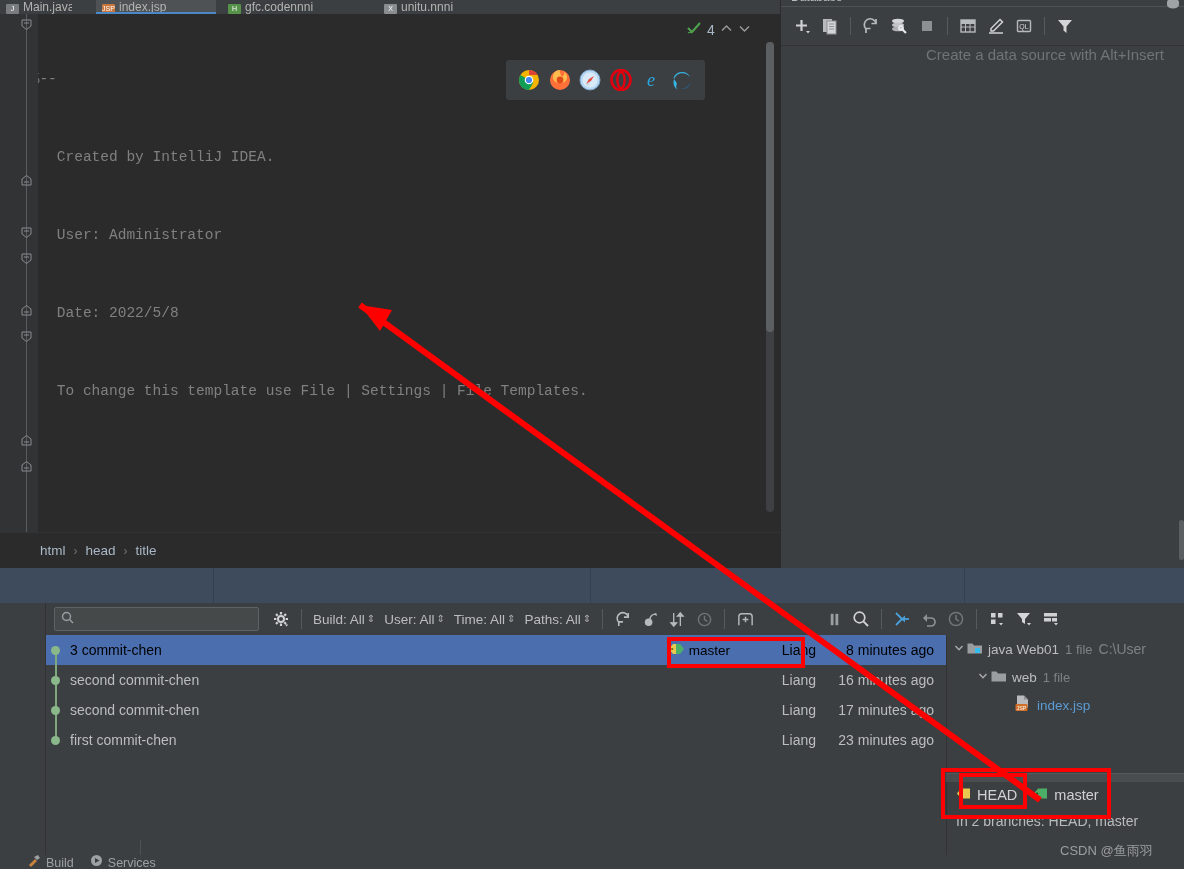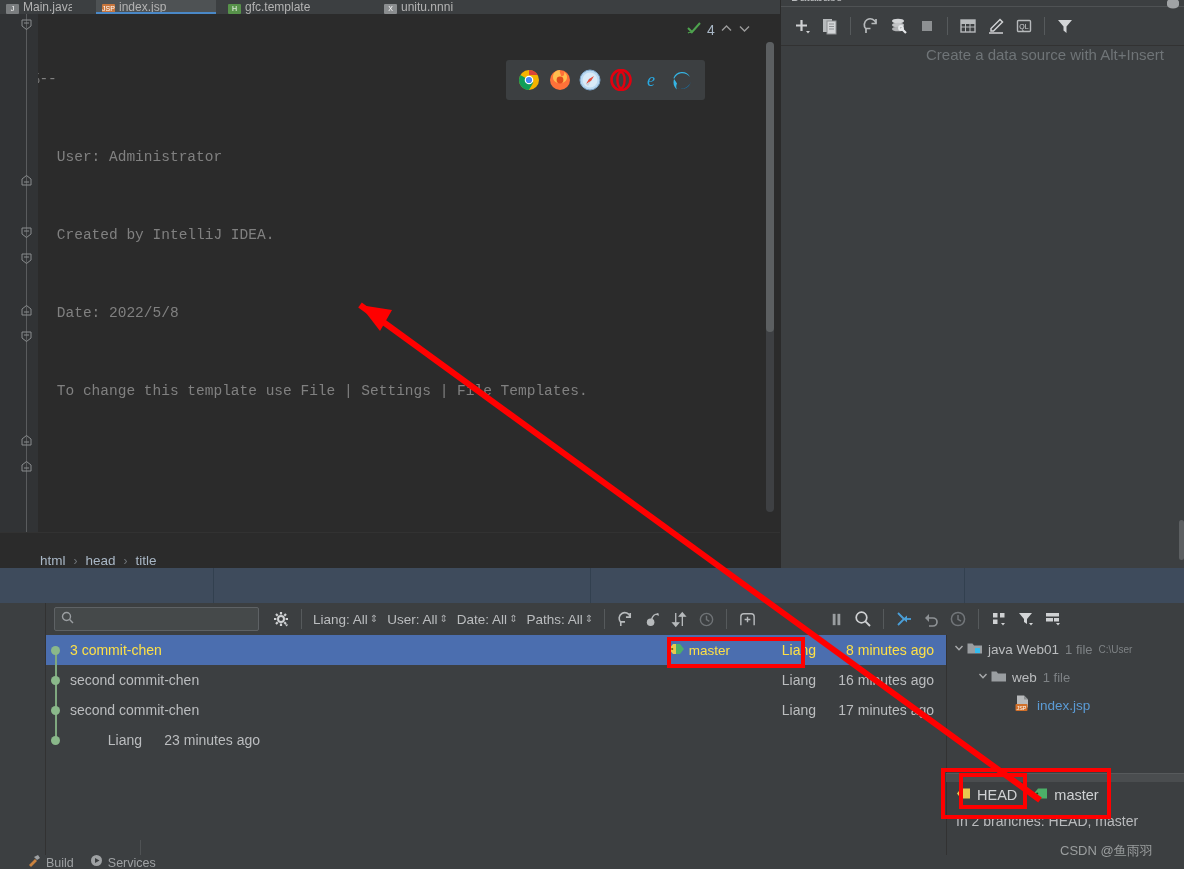--- a/index.html
+++ b/index.html
@@ -92,21 +92,21 @@
   }
   .ed-scroll-thumb {
     position: absolute; left: 0; top: 0; width: 8px; height: 290px;
     background: #5c5f61; border-radius: 4px;
   }
 
   
   .breadcrumbs {
     left: 0; top: 532px; width: 780px; height: 36px;
     background: #2b2b2b; border-top: 1px solid #323232;
-    display: flex; align-items: flex-end; padding-left: 40px;
+    display: flex; align-items: center; padding-left: 40px;
     font-size: 13.5px; color: #a9b7c6; gap: 8px;
   }
   .breadcrumbs .sep { color: #6f7478; font-size: 12px; }
 
   
   .dbwin {
     left: 780px; top: 0; width: 404px; height: 568px;
     background: #3c3f41; border-left: 1px solid #2b2b2b;
   }
   .dbtitle {
@@ -179,21 +179,21 @@
 
   
   .commits {
     left: 46px; top: 32px; width: 900px; height: 220px;
     background: #3c3f41; overflow: hidden;
   }
   .crow {
     position: relative; height: 30px; display: flex; align-items: center;
     font-size: 14px; color: #bbbdbf;
   }
-  .crow.sel { background: #4b6eaf; color: #fde047; }
+  .crow.sel { background: #4b6eaf; color: #000000; }
   .cgraph {
     width: 20px; height: 30px; position: relative; flex: none;
   }
   .cgraph .line {
     position: absolute; left: 9px; width: 2px; background: #7fa87f;
   }
   .cgraph .dot {
     position: absolute; left: 5px; top: 11px; width: 9px; height: 9px;
     border-radius: 50%; background: #8ab88a;
   }
@@ -210,21 +210,21 @@
     left: 946px; top: 32px; width: 238px; height: 220px;
     background: #3c3f41; border-left: 1px solid #323232;
     overflow: hidden;
   }
   .trow {
     height: 28px; display: flex; align-items: center;
     font-size: 13.5px; color: #bbbdbf; white-space: nowrap;
   }
   .chev2 { width: 16px; text-align: center; color: #a9abad; font-size: 10px; flex:none; }
   .tcount { color: #7e8285; margin-left: 6px; font-size: 13px; }
-  .tpath { color: #7e8285; margin-left: 6px; font-size: 10px; }
+  .tpath { color: #7e8285; margin-left: 6px; font-size: 14px; }
   .tname-file { color: #5b9bd5; }
 
   .refbar {
     left: 946px; top: 170px; width: 238px; height: 52px;
   }
   .refbar-head {
     position:absolute; left:0; top:0; width: 238px; height: 9px;
     background: #4a4d4f; border-top: 1px solid #575a5c;
   }
   .refs {
@@ -271,34 +271,34 @@
     <div class="tab" style="left:0;width:72px">
       <span class="fico java">J</span>
       <span>Main.java</span>
     </div>
     <div class="tab active" style="left:96px;width:120px">
       <span class="fico jsp">JSP</span>
       <span>index.jsp</span>
     </div>
     <div class="tab" style="left:222px;width:150px">
       <span class="fico html">H</span>
-      <span>gfc.template</span>
+      <span>gfc.codennni</span>
     </div>
     <div class="tab" style="left:378px;width:140px">
       <span class="fico xml">X</span>
       <span>unitu.nnni</span>
     </div>
     <div class="tab-underline"></div>
   </div>
 
   <div class="abs editor">
     <div class="code mono nosel" style="left:22px;top:0">
       <div class="cl"><span class="c-comment">&lt;%--</span></div>
+      <div class="cl"><span class="c-comment">    Created by IntelliJ IDEA.</span></div>
       <div class="cl"><span class="c-comment">    User: Administrator</span></div>
-      <div class="cl"><span class="c-comment">    Created by IntelliJ IDEA.</span></div>
       <div class="cl"><span class="c-comment">    Date: 2022/5/8</span></div>
       <div class="cl"><span class="c-comment">    To change this template use File | Settings | File Templates.</span></div>
       
       
       
       
       
       
       
       
@@ -544,29 +544,29 @@
         <svg width="17" height="17" viewBox="0 0 17 17">
             <circle cx="8" cy="8" r="3" fill="none" stroke="#cfd1d3" stroke-width="2"></circle>
             <g stroke="#cfd1d3" stroke-width="2.2">
               <path d="M8 1v2.4M8 12.6V15M1 8h2.4M12.6 8H15M3 3l1.7 1.7M11.3 11.3L13 13M13 3l-1.7 1.7M4.7 11.3L3 13"></path>
             </g>
             <path d="M12 13.5l1.6 2 1.6-2z" fill="#cfd1d3"></path>
           </svg>
       </div>
       <div class="gtsep"></div>
       <div class="gfilter">
-        <span>Liang: All</span>
+        <span>Build: All</span>
         <span class="spin">⇕</span>
       </div>
       <div class="gfilter">
         <span>User: All</span>
         <span class="spin">⇕</span>
       </div>
       <div class="gfilter">
-        <span>Date: All</span>
+        <span>Time: All</span>
         <span class="spin">⇕</span>
       </div>
       <div class="gfilter">
         <span>Paths: All</span>
         <span class="spin">⇕</span>
       </div>
       <div class="gtsep"></div>
 
       <div class="tbtn">
         <svg width="17" height="17" viewBox="0 0 18 18">
@@ -697,20 +697,21 @@
         <div class="csubject">second commit-chen</div>
         <div class="cauthor">Liang</div>
         <div class="cdate">17 minutes ago</div>
       </div>
 
       <div class="crow">
         <div class="cgraph">
           <div class="line" style="top:0;height:15px"></div>
           <div class="dot"></div>
         </div>
+        <div class="csubject">first commit-chen</div>
         <div class="cauthor">Liang</div>
         <div class="cdate">23 minutes ago</div>
       </div>
     </div>
 
     <div class="abs details nosel">
       <div class="trow" style="padding-left:4px">
         <span class="chev2">
           <svg width="10" height="10" viewBox="0 0 10 10">
               <path d="M1.5 3L5 6.8 8.5 3" fill="none" stroke="#a9abad" stroke-width="1.4"></path>

